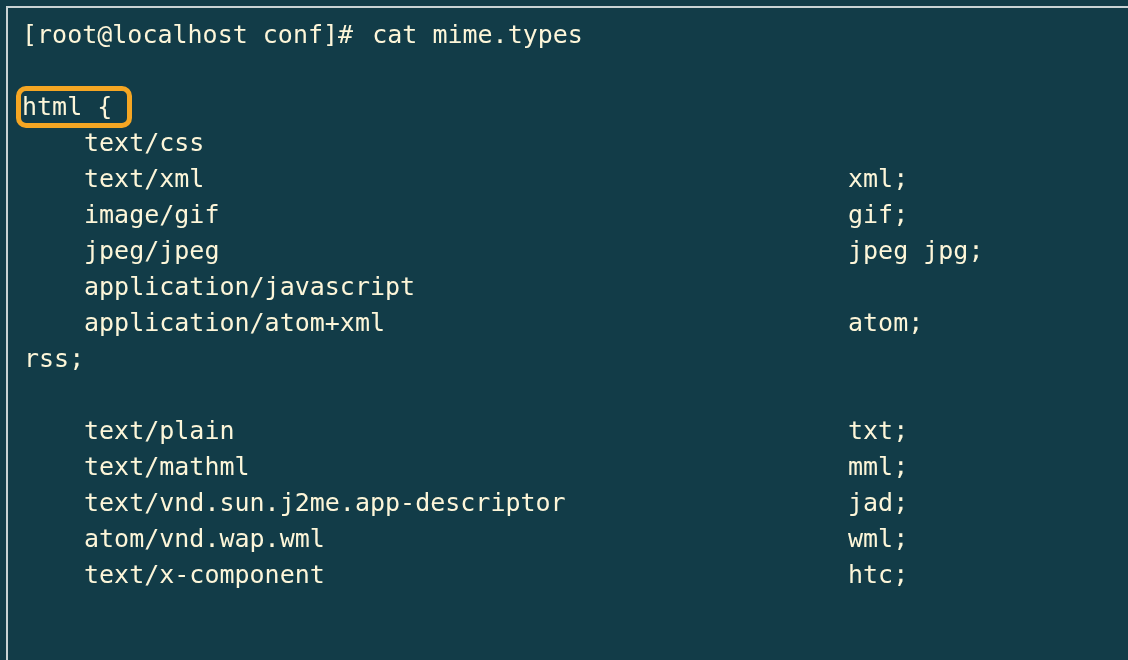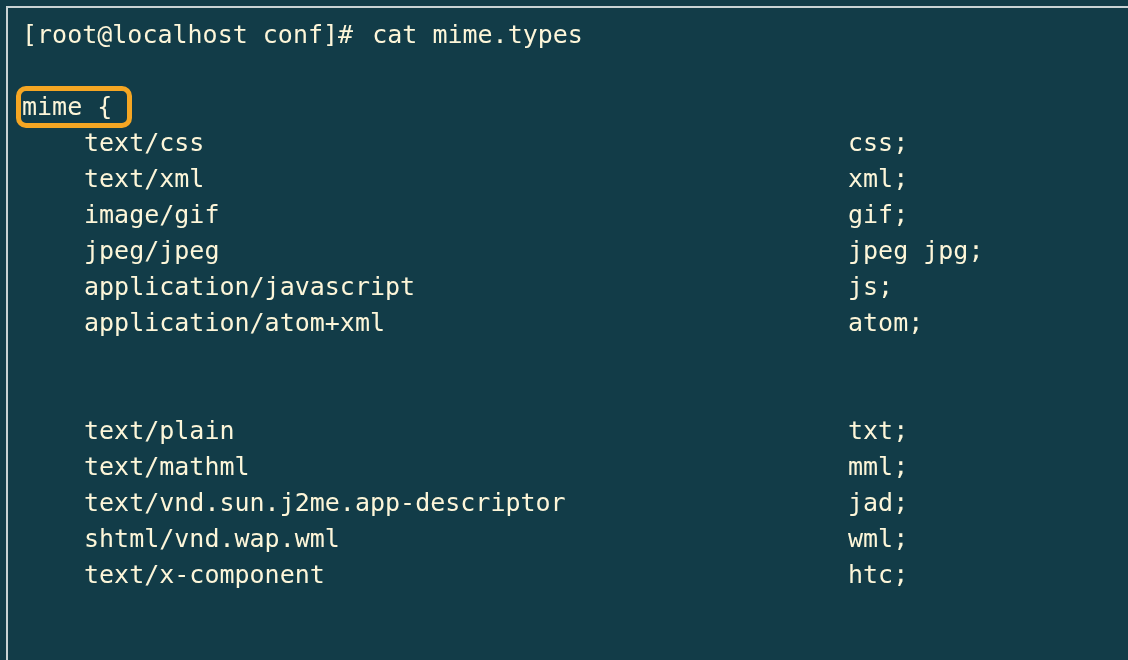--- a/index.html
+++ b/index.html
@@ -46,37 +46,37 @@
 
 <div class="frame">
 
   <div class="line">
     <span>[root@localhost conf]# </span><span>cat mime.types</span>
   </div>
 
   <div class="blank"></div>
 
   <div class="line">
-    <span>mime {</span>
+    <span>html {</span>
   </div>
 
   <div id="block-a">
-      <div class="line row"><span class="mime">text/css</span><span class="ext">css;</span></div>
+      <div class="line row"><span class="mime">text/css</span></div>
       <div class="line row"><span class="mime">text/xml</span><span class="ext">xml;</span></div>
       <div class="line row"><span class="mime">image/gif</span><span class="ext">gif;</span></div>
       <div class="line row"><span class="mime">jpeg/jpeg</span><span class="ext">jpeg jpg;</span></div>
-      <div class="line row"><span class="mime">application/javascript</span><span class="ext">js;</span></div>
+      <div class="line row"><span class="mime">application/javascript</span></div>
       <div class="line row"><span class="mime">application/atom+xml</span><span class="ext">atom;</span></div>
-      <div class="line row"></div>
+      <div class="line row"><span class="ext">rss;</span></div>
     </div>
 
   <div class="blank"></div>
 
   <div id="block-b">
       <div class="line row"><span class="mime">text/plain</span><span class="ext">txt;</span></div>
       <div class="line row"><span class="mime">text/mathml</span><span class="ext">mml;</span></div>
       <div class="line row"><span class="mime">text/vnd.sun.j2me.app-descriptor</span><span class="ext">jad;</span></div>
-      <div class="line row"><span class="mime">shtml/vnd.wap.wml</span><span class="ext">wml;</span></div>
+      <div class="line row"><span class="mime">atom/vnd.wap.wml</span><span class="ext">wml;</span></div>
       <div class="line row"><span class="mime">text/x-component</span><span class="ext">htc;</span></div>
     </div>
 
   <div class="highlight-box"></div>
 </div>
 
 </body></html>

